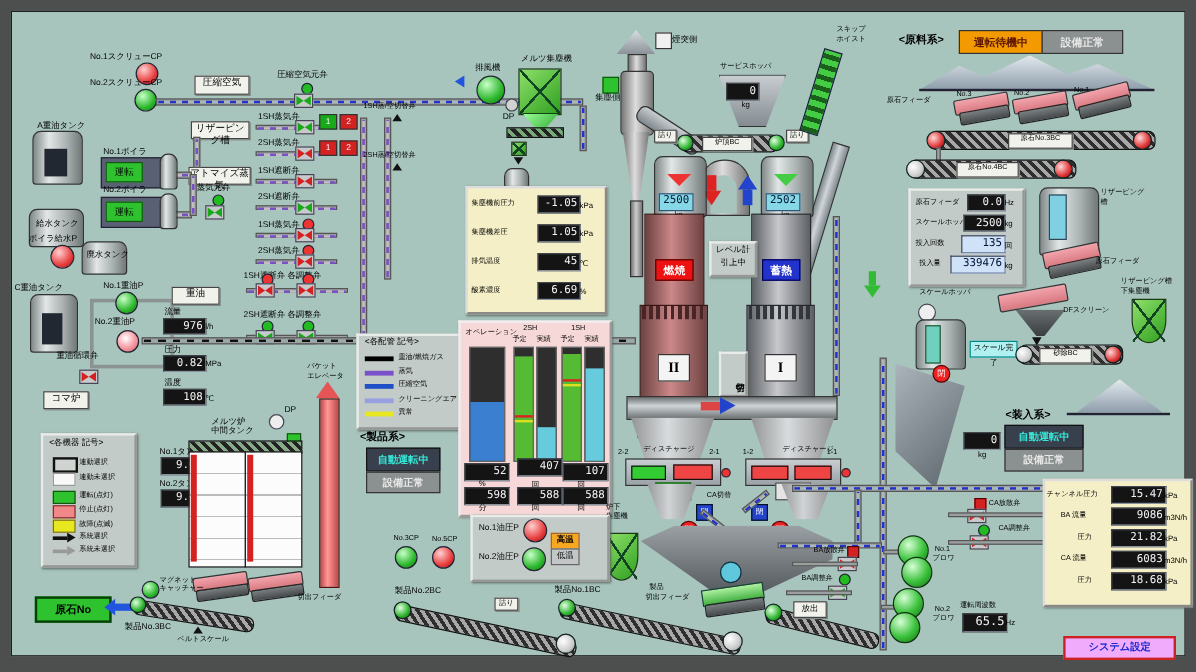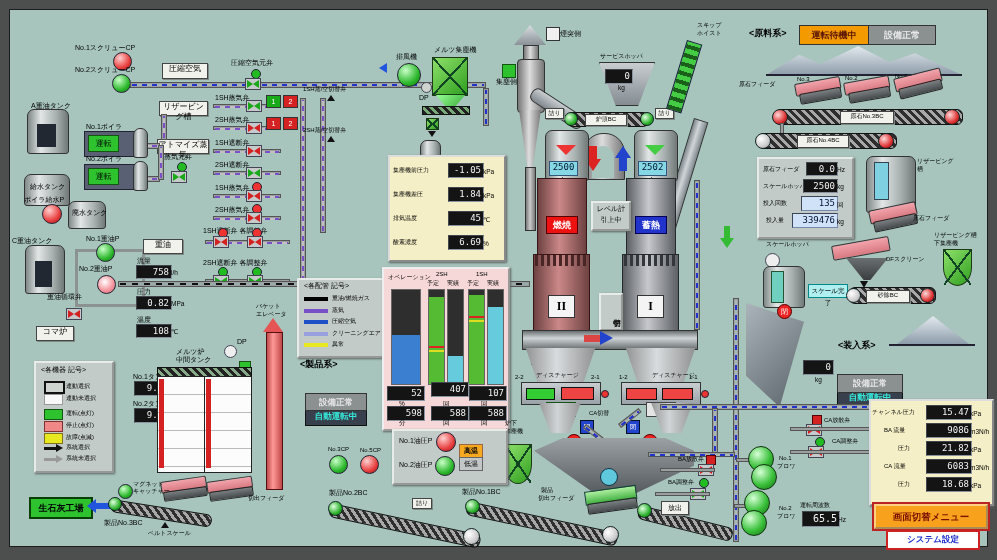--- a/index.html
+++ b/index.html
@@ -39,21 +39,21 @@
   .vp.bd:before{content:"";position:absolute;top:1px;bottom:1px;left:1px;width:2px;background:repeating-linear-gradient(0deg,#2233cc 0 5px,#aab8b8 5px 10px);}
   .hp.st:before{content:"";position:absolute;left:1px;right:1px;top:1px;height:2px;background:repeating-linear-gradient(90deg,#7a50c8 0 5px,#c0c0c0 5px 10px);}
   .vp.st:before{content:"";position:absolute;top:1px;bottom:1px;left:1px;width:2px;background:repeating-linear-gradient(0deg,#7a50c8 0 5px,#c0c0c0 5px 10px);}
   .hp.oil:before{content:"";position:absolute;left:1px;right:1px;top:1px;height:2px;background:repeating-linear-gradient(90deg,#101010 0 6px,#9aa 6px 12px);}
   .panel{position:absolute;background:#c2cbc7;border:2px outset #e8ece9;box-shadow:1px 1px 2px #5a6560;}
   .ypanel{position:absolute;background:#f4efc6;border:2px outset #ddd;box-shadow:1px 1px 2px #5a6560;}
   .pkpanel{position:absolute;background:#f6d8d8;border:2px outset #eee;box-shadow:1px 1px 2px #5a6560;}
   .tank{position:absolute;background:linear-gradient(90deg,#808888,#e2e6e6 32%,#a8b0b0 70%,#707878);border:1px solid #333;border-radius:7px 7px 3px 3px;}
   .sb-orange{position:absolute;background:#f29a00;border:1px solid #333;color:#5c1500;font-weight:bold;text-align:center;}
   .sb-grey{position:absolute;background:#8b9090;border:1px solid #333;color:#e8e8e8;font-weight:bold;text-align:center;}
-  .sb-dark{position:absolute;background:#39404d;border:1px solid #111;color:#35e8d8;font-weight:bold;text-align:center;margin-top:33px;}
+  .sb-dark{position:absolute;background:#39404d;border:1px solid #111;color:#35e8d8;font-weight:bold;text-align:center;}
   .greenbox{position:absolute;background:#2ec22e;border:1px solid #145514;text-align:center;}
   .kr{background:linear-gradient(90deg,#6e4242,#cc8888 45%,#6e4242);border:1px solid #3a1515;}
   .kg2{background:linear-gradient(90deg,#5d6065,#c6c8cc 45%,#5d6065);border:1px solid #26282c;}
   .xbox{position:absolute;background:linear-gradient(135deg,#8ee06a,#2f9f1f);border:1.5px solid #1c3a14;}
   .xbox:before{content:"";position:absolute;inset:0;background:linear-gradient(to top right,transparent calc(50% - 1px),#114422 calc(50% - 1px) calc(50% + 1px),transparent calc(50% + 1px)),linear-gradient(to top left,transparent calc(50% - 1px),#114422 calc(50% - 1px) calc(50% + 1px),transparent calc(50% + 1px));}
   .mtn{position:absolute;background:linear-gradient(180deg,#e3e9ef 0%,#8d9daa 100%);}
   .feederp{position:absolute;background:linear-gradient(180deg,#f2a4ac,#d87880);border:1px solid #333;border-radius:2px;transform-origin:left top;}
   .feederd{position:absolute;background:linear-gradient(180deg,#7a7f82,#45494c);border:1px solid #222;border-radius:2px;transform-origin:left top;}
   .bar{position:absolute;background:#2e2e2e;border:1px solid #666;display:flex;align-items:flex-end;}
   .fill{width:100%;}
@@ -154,21 +154,21 @@
 <div class="tank" style="left:25px;top:245px;width:38px;height:47px"></div>
 <div class="a" style="left:35px;top:261px;width:17px;height:26px;background:#222832"></div>
 <div class="a" style="left:75px;top:249px;width:64px;height:52px;border:3px solid #8a9292"></div>
 <div class="l" style="left:86px;top:235px">No.1重油P</div>
 <div class="pump pg" style="left:96px;top:243px;width:17px;height:17px"></div>
 <div class="l" style="left:79px;top:265px">No.2重油P</div>
 <div class="pump ppk" style="left:97px;top:275px;width:17px;height:17px"></div>
 <div class="hp oil" style="left:118px;top:281px;width:412px"></div>
 <div class="wb" style="left:143px;top:239px;width:38px;height:13px">重油</div>
 <div class="l" style="left:137px;top:257px">流量</div>
-<div class="disp" style="left:136px;top:265px;width:32px;height:12px">758</div>
+<div class="disp" style="left:136px;top:265px;width:32px;height:12px">976</div>
 <div class="unit" style="left:171px;top:269px">l/h</div>
 <div class="l" style="left:137px;top:288px">圧力</div>
 <div class="disp" style="left:136px;top:296px;width:32px;height:12px">0.82</div>
 <div class="unit" style="left:171px;top:300px">MPa</div>
 <div class="l" style="left:137px;top:316px">温度</div>
 <div class="disp" style="left:136px;top:324px;width:32px;height:12px">108</div>
 <div class="unit" style="left:171px;top:328px">℃</div>
 <div class="l" style="left:47px;top:293px">重油循環弁</div>
 <div class="valve vr" style="left:66px;top:308px"></div>
 <div class="wb" style="left:36px;top:326px;width:36px;height:13px">コマ炉</div>
@@ -228,21 +228,21 @@
 <div class="a" style="left:204px;top:376px;width:46px;height:95px;background:repeating-linear-gradient(180deg,#fcfcfc 0 17px,#bbb 17px 18px);border:1px solid #222"></div>
 <div class="a" style="left:206px;top:379px;width:5px;height:89px;background:#d42222"></div>
 <div class="feederp" style="left:160px;top:482px;width:44px;height:10px;transform:rotate(-8deg)"></div>
 <div class="feederd" style="left:163px;top:492px;width:42px;height:8px;transform:rotate(-8deg)"></div>
 <div class="feederp" style="left:206px;top:482px;width:44px;height:10px;transform:rotate(-8deg)"></div>
 <div class="feederd" style="left:209px;top:492px;width:42px;height:8px;transform:rotate(-8deg)"></div>
 <div class="l l6" style="left:248px;top:495px">切出フィーダ</div>
 <div class="pump pg" style="left:118px;top:484px;width:13px;height:13px"></div>
 <div class="l l6" style="left:133px;top:481px">マグネット</div>
 <div class="l l6" style="left:133px;top:488px">キャッチャー</div>
-<div class="greenbox" style="left:29px;top:497px;width:60px;height:18px;font-size:9px;font-weight:bold;line-height:18px;border:2px solid #064006">生石灰工場</div>
+<div class="greenbox" style="left:29px;top:497px;width:60px;height:18px;font-size:9px;font-weight:bold;line-height:18px;border:2px solid #064006">原石No</div>
 <div class="a" style="left:95px;top:503px;width:16px;height:6px;background:#2255dd"></div>
 <div class="tri" style="left:87px;top:499px;border-top:7px solid transparent;border-bottom:7px solid transparent;border-right:9px solid #2255dd"></div>
 <div class="conv" style="left:112px;top:499px;width:100px;height:11px;transform:rotate(9deg)"></div>
 <div class="pull g" style="left:108px;top:497px;width:12px;height:12px"></div>
 <div class="l" style="left:104px;top:519px">製品No.3BC</div>
 <div class="tri" style="left:161px;top:522px;border-left:4px solid transparent;border-right:4px solid transparent;border-bottom:6px solid #111"></div>
 <div class="l l6" style="left:148px;top:530px">ベルトスケール</div>
 <div class="l l6" style="left:256px;top:303px">バケット</div>
 <div class="l l6" style="left:256px;top:311px">エレベータ</div>
 <div class="a" style="left:263px;top:318px;width:20px;height:14px;background:#e55555;clip-path:polygon(50% 0,100% 100%,0 100%)"></div>
@@ -269,21 +269,21 @@
 <div class="a" style="left:546px;top:27px;width:12px;height:12px;background:#f0f0f0;border:1px solid #333"></div>
 <div class="l" style="left:560px;top:30px">煙突側</div>
 <div class="greenbox" style="left:502px;top:64px;width:12px;height:12px"></div>
 <div class="l" style="left:496px;top:78px">集塵側</div>
 
 <div class="ypanel" style="left:388px;top:155px;width:114px;height:103px"></div>
 <div class="l l6" style="left:393px;top:167px">集塵機前圧力</div>
 <div class="disp" style="left:448px;top:163px;width:32px;height:13px">-1.05</div>
 <div class="unit" style="left:483px;top:168px">kPa</div>
 <div class="l l6" style="left:393px;top:191px">集塵機差圧</div>
-<div class="disp" style="left:448px;top:187px;width:32px;height:13px">1.84</div>
+<div class="disp" style="left:448px;top:187px;width:32px;height:13px">1.05</div>
 <div class="unit" style="left:483px;top:192px">kPa</div>
 <div class="l l6" style="left:393px;top:215px">排気温度</div>
 <div class="disp" style="left:448px;top:211px;width:32px;height:13px">45</div>
 <div class="unit" style="left:483px;top:216px">℃</div>
 <div class="l l6" style="left:393px;top:239px">酸素濃度</div>
 <div class="disp" style="left:448px;top:235px;width:32px;height:13px">6.69</div>
 <div class="unit" style="left:483px;top:240px">%</div>
 
 <div class="pkpanel" style="left:382px;top:267px;width:124px;height:160px"></div>
 <div class="l l6" style="left:388px;top:274px">オペレーション</div>
@@ -556,18 +556,17 @@
 <div class="l l6" style="left:898px;top:445px">圧力</div>
 <div class="disp" style="left:926px;top:441px;width:42px;height:13px">21.82</div>
 <div class="unit" style="left:970px;top:446px">kPa</div>
 <div class="l l6" style="left:884px;top:463px">CA 流量</div>
 <div class="disp" style="left:926px;top:459px;width:42px;height:13px">6083</div>
 <div class="unit" style="left:970px;top:464px">m3N/h</div>
 <div class="l l6" style="left:898px;top:481px">圧力</div>
 <div class="disp" style="left:926px;top:477px;width:42px;height:13px">18.68</div>
 <div class="unit" style="left:970px;top:482px">kPa</div>
 
-<div class="a ctr" style="left:874px;top:504px;width:110px;height:21px;background:#f7a11c;border:2px outset #ffd080;box-shadow:0 0 0 2px #bb2222;color:#7a1000;font-weight:bold;font-size:9.5px;line-height:21px">画面切替メニュー</div>
-<div class="a ctr" style="left:886px;top:530px;width:90px;height:16px;background:#ffffff;border:2px solid #cc2222;color:#1a2acc;font-weight:bold;font-size:8.5px;line-height:15px">システム設定</div>
+<div class="a ctr" style="left:886px;top:530px;width:90px;height:16px;background:#f0abfc;border:2px solid #cc2222;color:#1a2acc;font-weight:bold;font-size:8.5px;line-height:15px">システム設定</div>
 
 <div class="vp bd" style="left:694px;top:180px;height:150px"></div>
 
 </div>
 
 </body></html>

